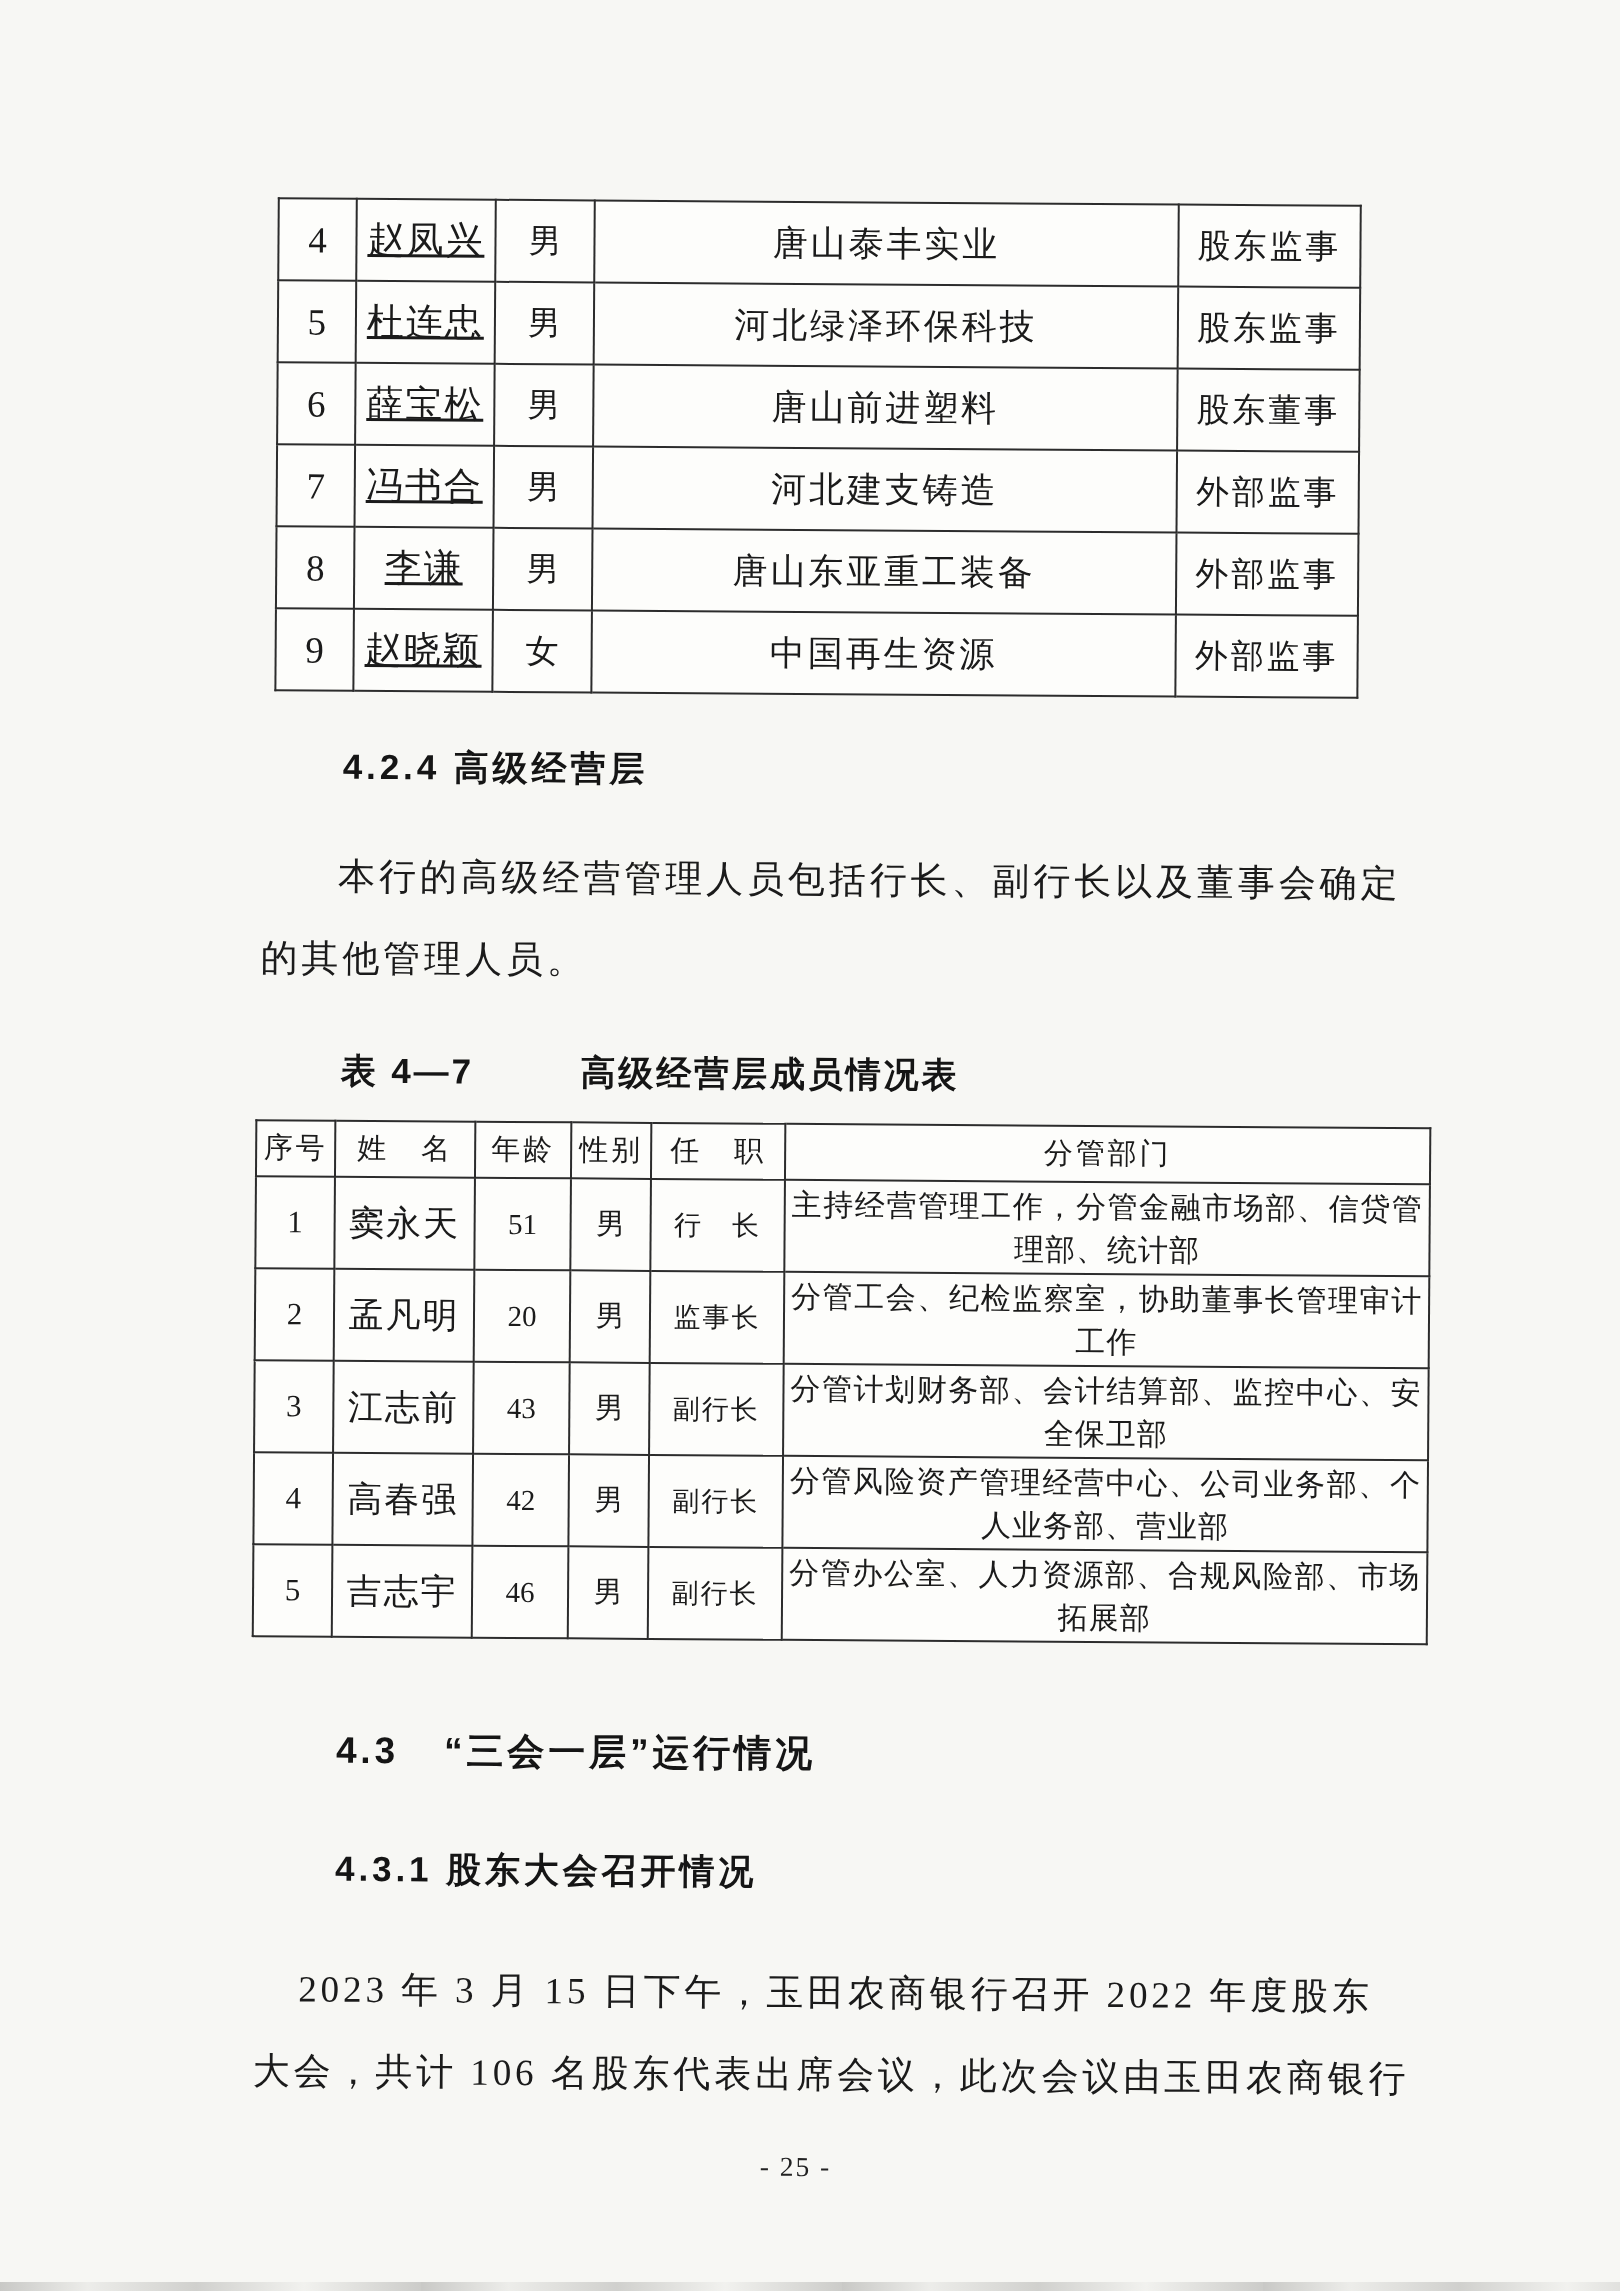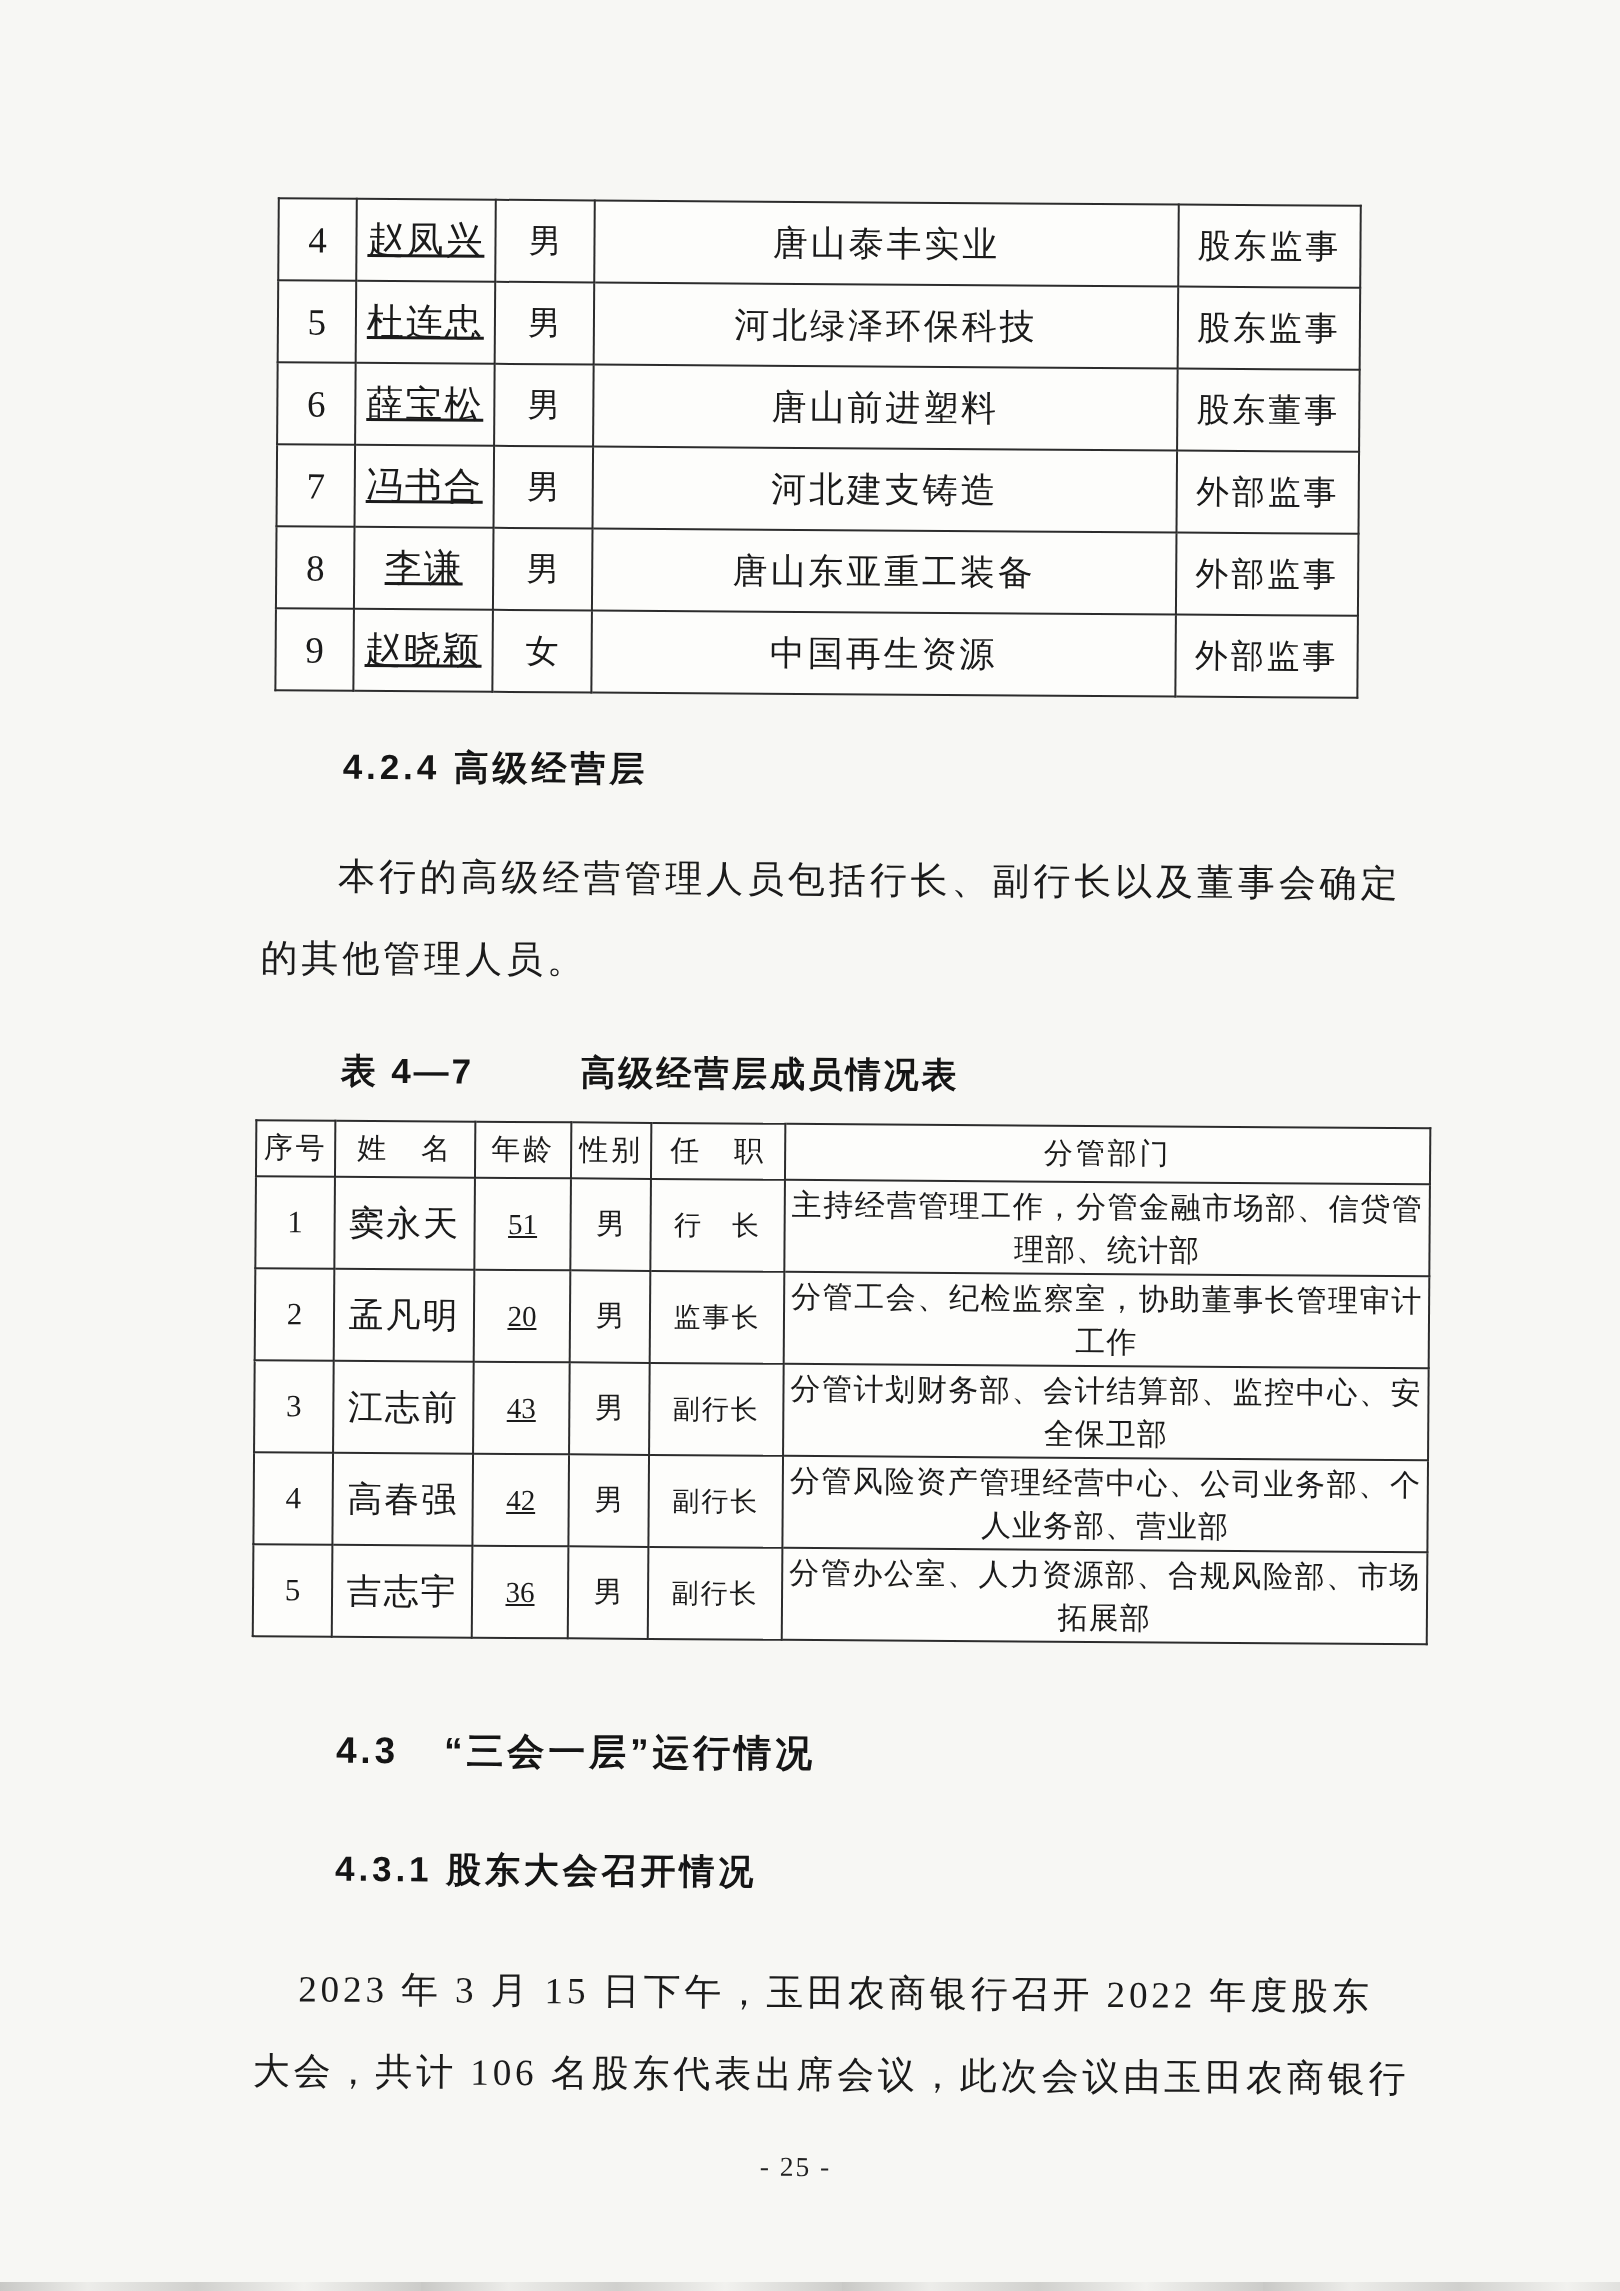--- a/index.html
+++ b/index.html
@@ -29,21 +29,21 @@
   .t1 .c-name{font-size:37px;letter-spacing:2px;text-decoration:underline;}
   .t1 .c-gender{font-size:33px;}
   .t1 .c-company{font-size:35px;letter-spacing:2.9px;}
   .t1 .c-pos{font-size:33px;letter-spacing:2.9px;}
 
   .t2{left:256px;top:1123px;width:1175px;border:2.9px solid #262626;}
   .t2 th{height:52px;font-size:29px;letter-spacing:2.9px;text-align:center;}
   .t2 td{height:86px;text-align:center;}
   .t2 .c-no{font-size:31px;}
   .t2 .c-name{font-size:35px;letter-spacing:2px;}
-  .t2 .c-age{font-size:29px;text-decoration:underline;}
+  .t2 .c-age{font-size:29px;}
   .t2 .c-gender{font-size:29px;}
   .t2 .c-title{font-size:27px;letter-spacing:2px;}
   .t2 .c-dept{
     font-size:30px;line-height:43px;letter-spacing:1px;
     text-align:justify;text-align-last:center;
     padding:2px 5.9px;
   }
 
   .heading{
     position:absolute;
@@ -201,21 +201,21 @@
           <td class="c-no">4</td>
           <td class="c-name">高春强</td>
           <td class="c-age">42</td>
           <td class="c-gender">男</td>
           <td class="c-title">副行长</td>
           <td class="c-dept">分管风险资产管理经营中心、公司业务部、个人业务部、营业部</td>
         </tr>
         <tr>
           <td class="c-no">5</td>
           <td class="c-name">吉志宇</td>
-          <td class="c-age">36</td>
+          <td class="c-age">46</td>
           <td class="c-gender">男</td>
           <td class="c-title">副行长</td>
           <td class="c-dept">分管办公室、人力资源部、合规风险部、市场拓展部</td>
         </tr>
       </tbody>
     </table>
 
     <div class="heading h43">
       <span>4.3</span><span class="h43-text">“三会一层”运行情况</span>
     </div>

